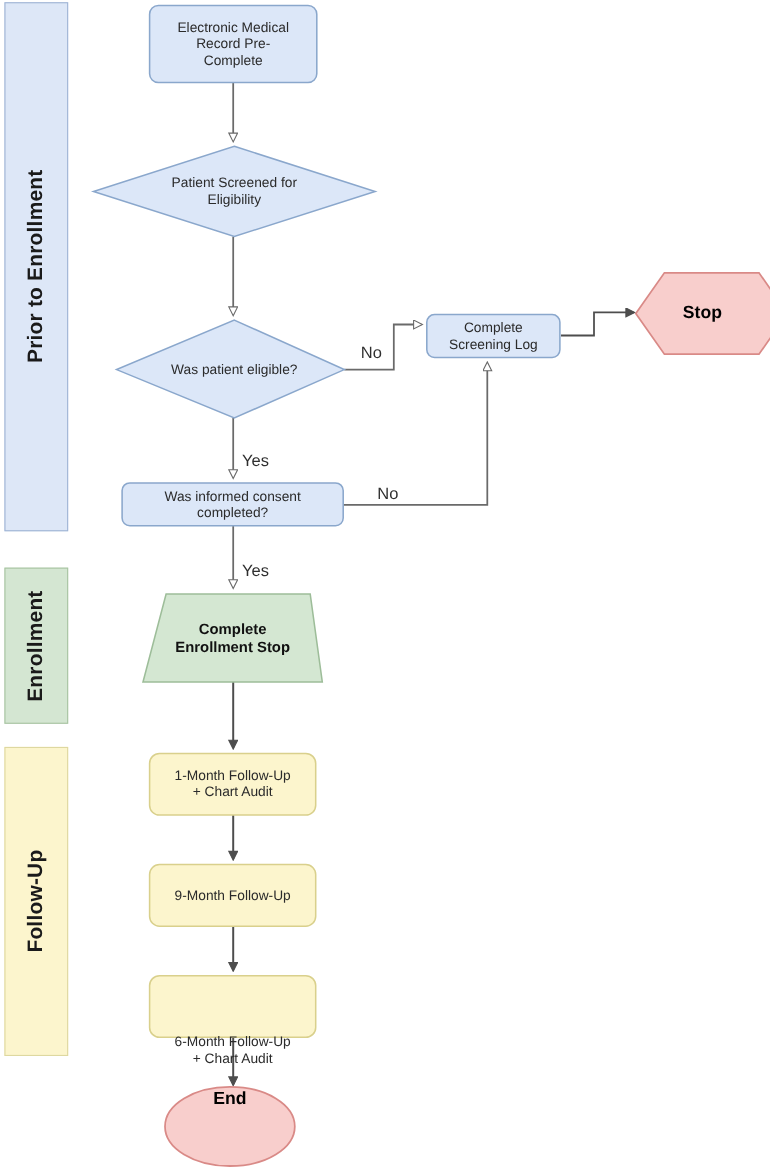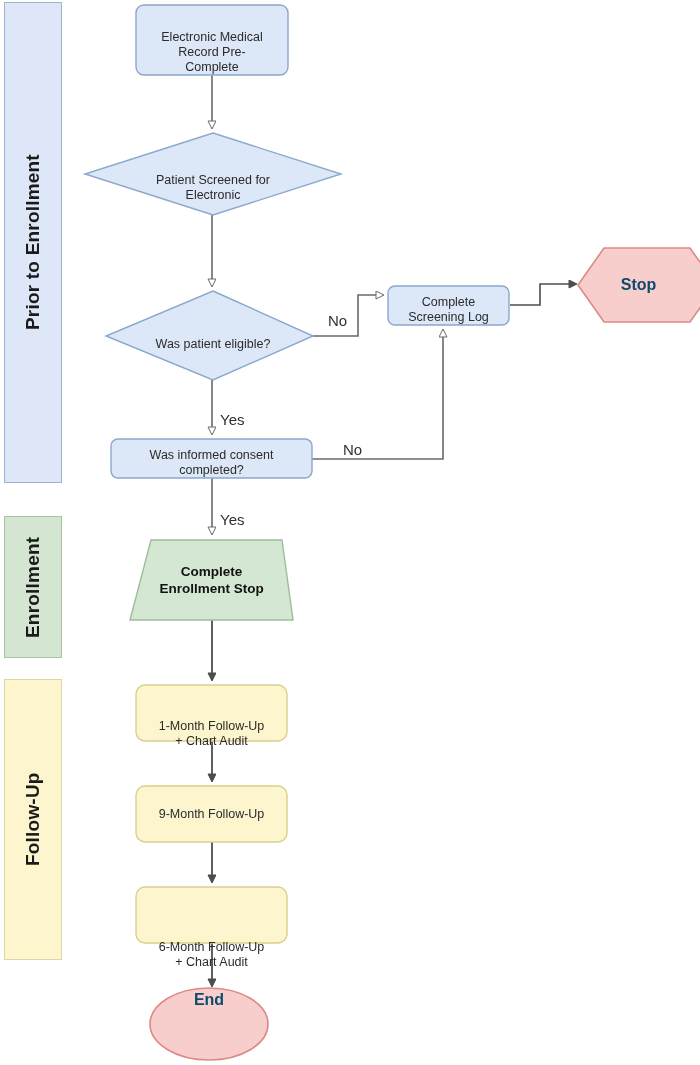--- a/index.html
+++ b/index.html
@@ -58,37 +58,36 @@
     text-align: center;
     box-sizing: border-box;
     color: #262626;
     user-select: none;
     pointer-events: none;
   }
   .t-blue {
     font-size: 12.5px;
     line-height: 15px;
     color: #2b2b2b;
-    align-items: flex-end;
   }
   .t-bold {
     font-weight: bold;
     font-size: 13.5px;
     line-height: 17px;
     color: #111111;
   }
   .t-yellow {
     font-size: 12.5px;
     line-height: 15px;
     color: #2b2b2b;
   }
   .t-term {
     font-weight: bold;
     font-size: 16px;
-    color: #0c4a6e;
+    color: #000000;
   }
   .edge-label {
     position: absolute;
     font-size: 15px;
     color: #2f2f2f;
     user-select: none;
     pointer-events: none;
     white-space: nowrap;
   }
   .hit {
@@ -174,21 +173,21 @@
     <span>
       <span>Electronic Medical</span><br>
       <span>Record Pre-</span><br>
       <span>Complete</span>
     </span>
   </div>
 
   <div class="node-text t-blue" style="left:113px; top:145px; width:200px; height:58px;">
     <span>
       <span>Patient Screened for</span><br>
-      <span>Electronic</span>
+      <span>Eligibility</span>
     </span>
   </div>
 
   <div class="node-text t-blue" style="left:120px; top:320px; width:186px; height:32px;">
     <span>Was patient eligible?</span>
   </div>
 
   <div class="node-text t-blue" style="left:388px; top:286px; width:121px; height:39px;">
     <span>
       <span>Complete</span><br>
@@ -207,21 +206,21 @@
     </span>
   </div>
 
   <div class="node-text t-bold" style="left:130px; top:550px; width:163px; height:60px;">
     <span>
       <span>Complete</span><br>
       <span>Enrollment Stop</span>
     </span>
   </div>
 
-  <div class="node-text t-yellow" style="left:136px; top:706px; width:151px; height:56px;">
+  <div class="node-text t-yellow" style="left:136px; top:685px; width:151px; height:56px;">
     <span>
       <span>1-Month Follow-Up</span><br>
       <span>+ Chart Audit</span>
     </span>
   </div>
 
   <div class="node-text t-yellow" style="left:136px; top:786px; width:151px; height:56px;">
     <span>9-Month Follow-Up</span>
   </div>
 

